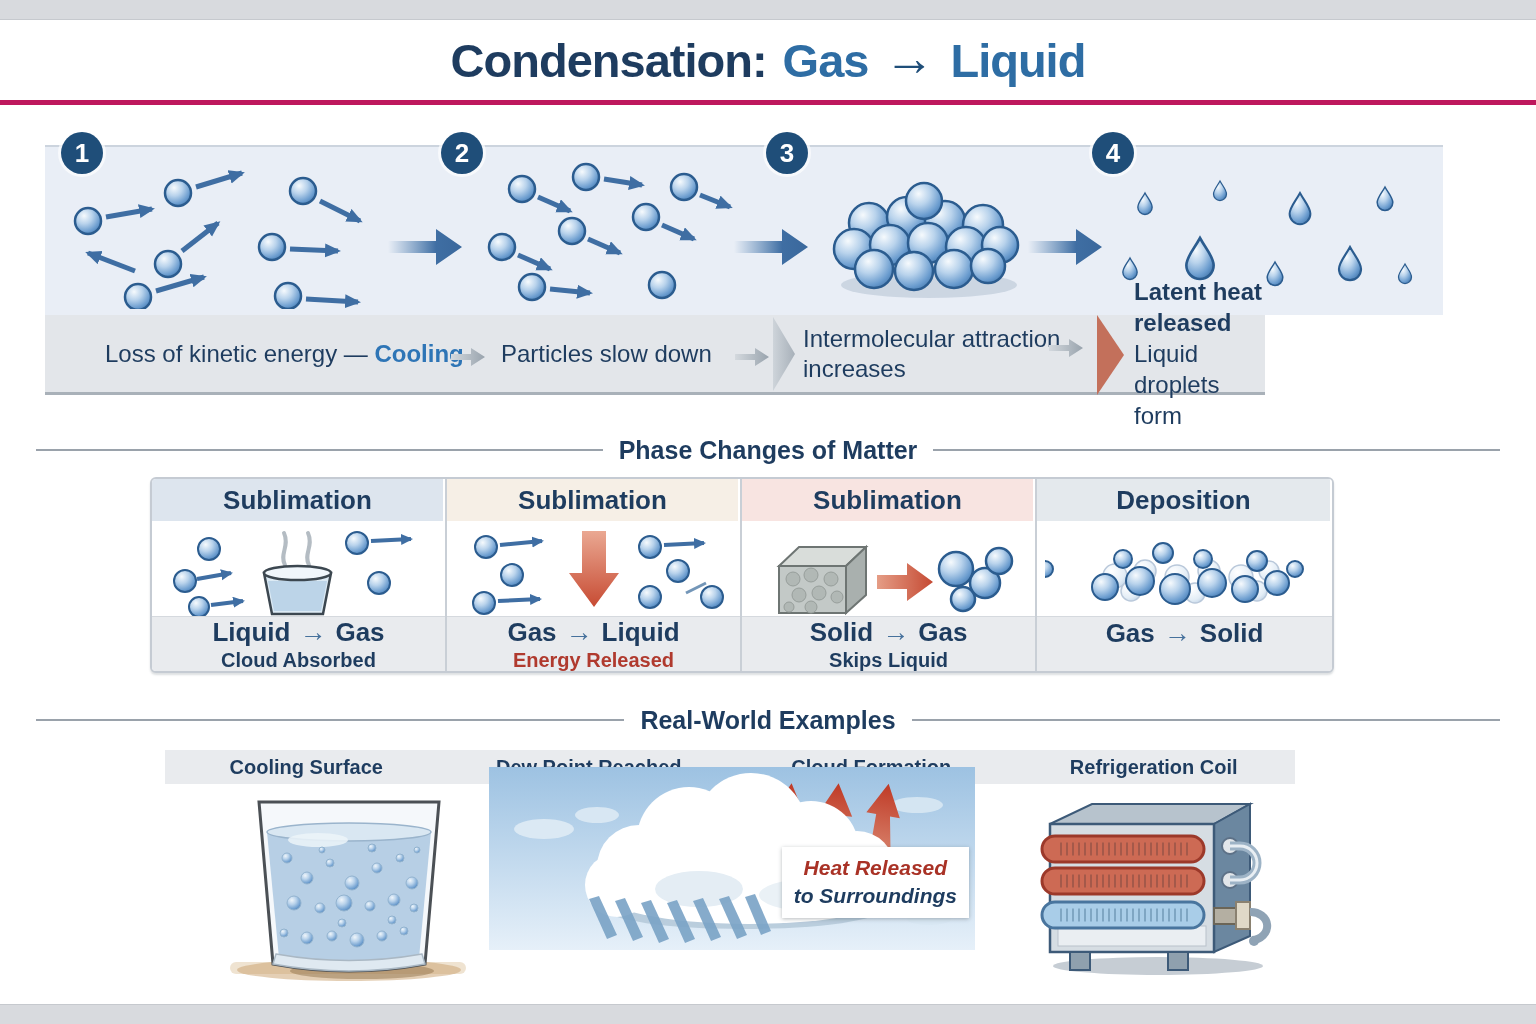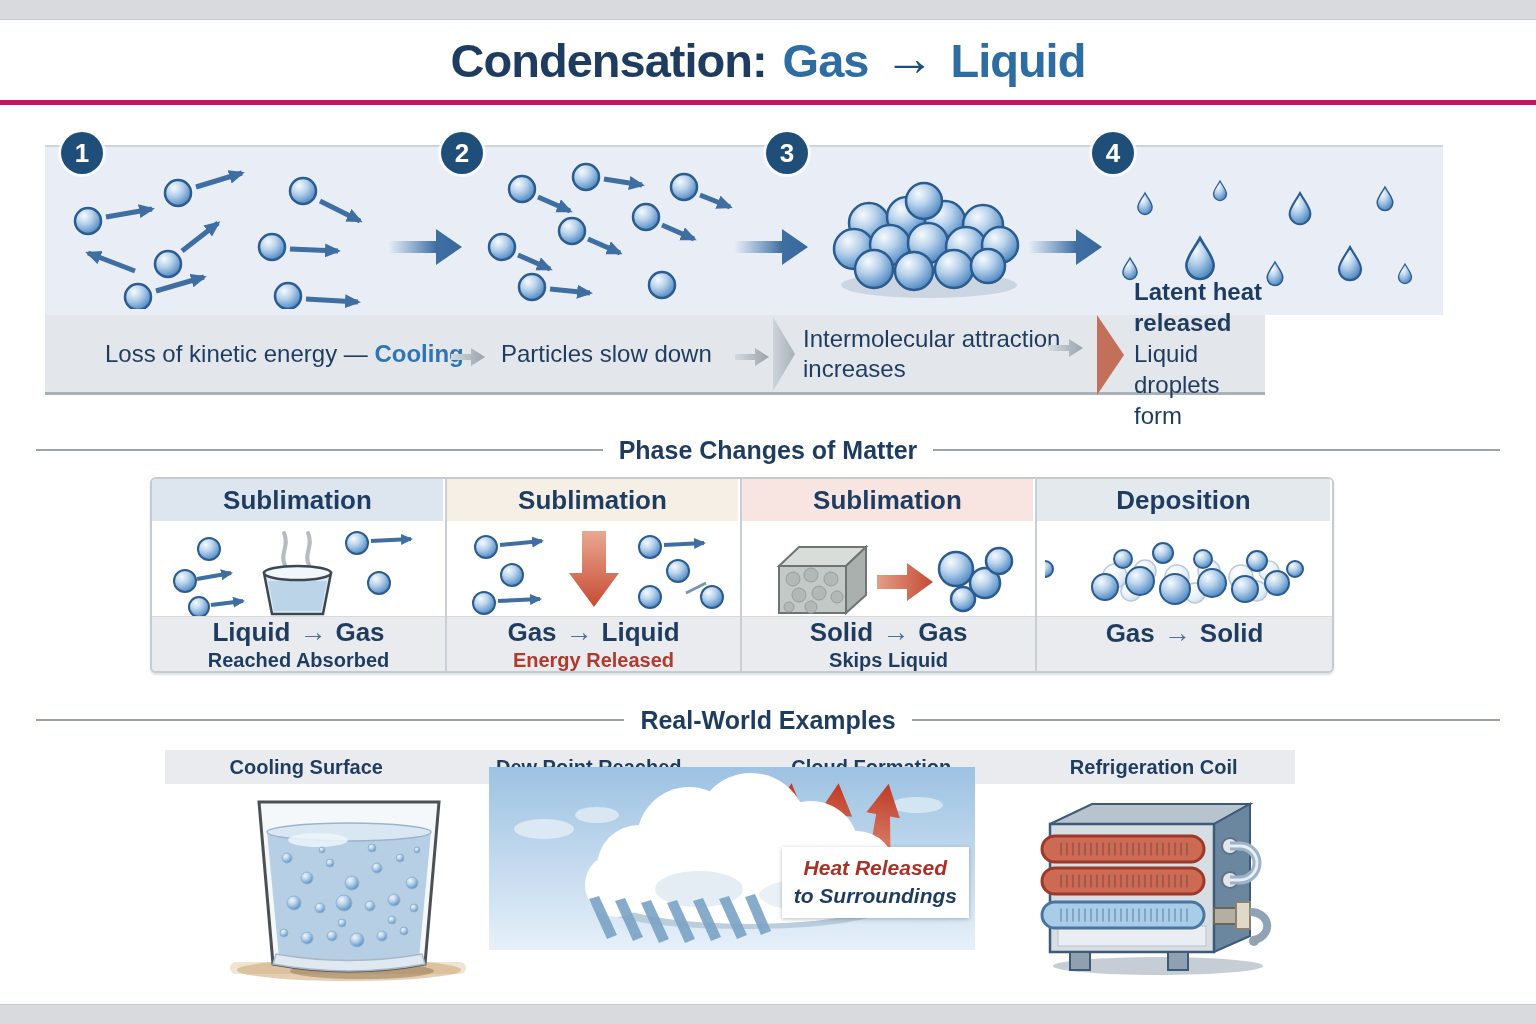--- a/index.html
+++ b/index.html
@@ -301,21 +301,21 @@
           <path d="M109,60 L168,60 L162,90 L115,90 Z" fill="#bcd4e8"></path>
           <ellipse cx="138.5" cy="52" rx="33.5" ry="7" fill="#f0f6fb" stroke="#3c4750" stroke-width="2.5"></ellipse>
         </svg>
       </div>
       <div class="pt-caption">
         <div class="pt-line1">
           <span>Liquid</span>
           <span class="pt-arrow">→</span>
           <span>Gas</span>
         </div>
-        <div class="pt-note" style="color: rgb(30, 60, 95);">Reached Absorbed</div>
+        <div class="pt-note" style="color: rgb(30, 60, 95);">Cloud Absorbed</div>
       </div>
     </div>
 
     <div class="pt-col">
       <div class="pt-header" style="background-color: rgb(246, 239, 230);">Sublimation</div>
       <div class="pt-illus">
         <svg width="280" height="95" viewBox="0 0 280 95">
           <g stroke="#3f6ea3" stroke-width="4" marker-end="url(#ahs)">
             <line x1="46" y1="24" x2="88" y2="20"></line>
               <line x1="44" y1="80" x2="86" y2="78"></line>

